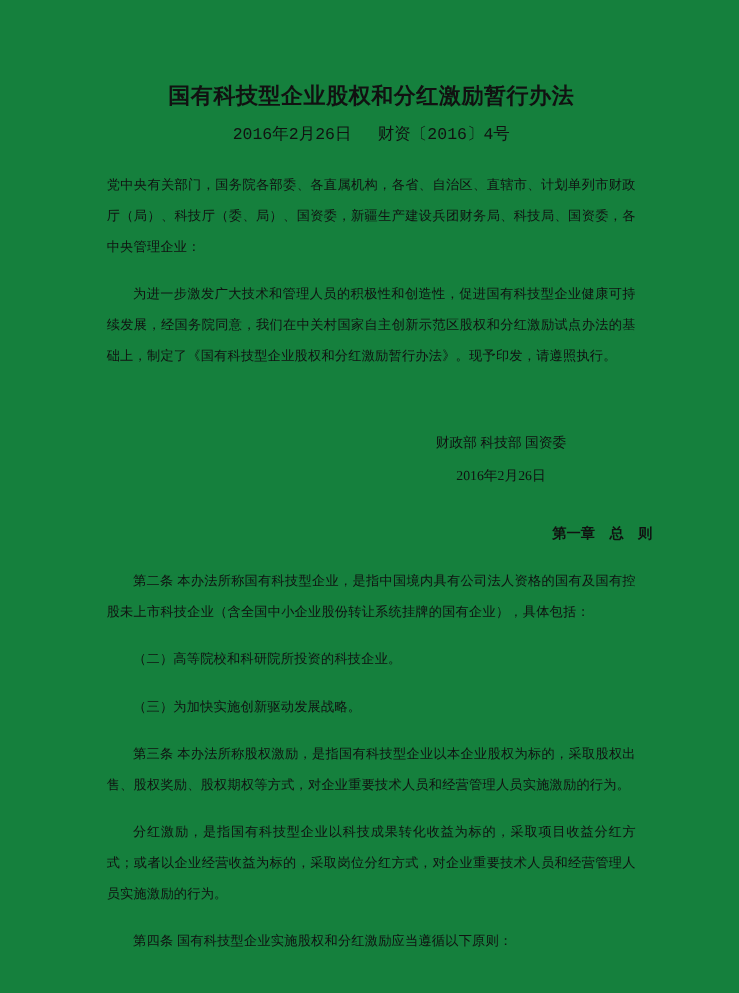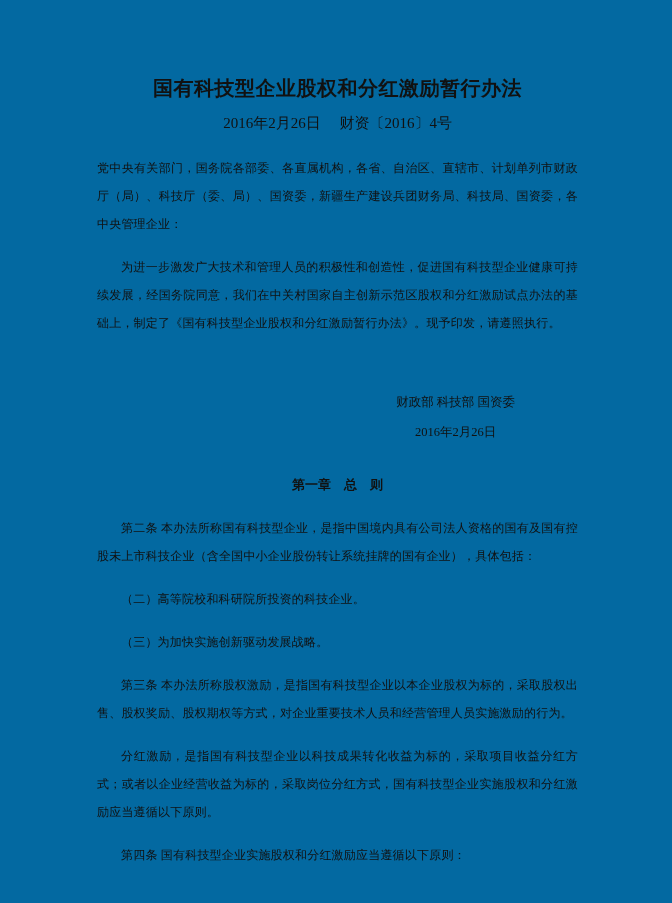--- a/index.html
+++ b/index.html
@@ -4,21 +4,21 @@
 <style>
   html, body {
     margin: 0;
     padding: 0;
     background: #ffffff;
   }
   .page {
     position: relative;
     width: 672px;
     height: 903px;
-    background: #0369a1;
+    background: #15803d;
     overflow: hidden;
     color: #111111;
     font-family: "Liberation Serif", "DejaVu Serif", serif;
   }
   .doc {
     padding: 76px 79px 0 82px;
   }
   .doc-title {
     text-align: center;
     font-family: "Liberation Sans", "DejaVu Sans", sans-serif;
@@ -26,41 +26,42 @@
     font-size: 20px;
     line-height: 24px;
     margin: 0 0 14px 0;
     letter-spacing: 0.5px;
   }
   .doc-dateline {
     text-align: center;
     font-size: 15px;
     line-height: 18px;
     margin: 0 0 22px 0;
+    font-family: Liberation Mono, monospace;
   }
   .body-text p {
     margin: 15px;
     font-size: 12px;
     line-height: 28px;
     text-align: justify;
     letter-spacing: 0.2px;
   }
   .salutation { text-indent: 0; }
   .para { text-indent: 2em; }
   .signature-block {
     margin-top: 50px;
     text-align: center;
     transform: translateX(118px);
     font-size: 12.5px;
     line-height: 30px;
   }
   .signature-block div { white-space: nowrap; }
   .chapter-heading {
     margin: 24px 0 0 0;
-    text-align: center;
+    text-align: right;
     font-weight: bold;
     font-size: 13px;
     line-height: 28px;
   }
 </style>
 </head>
 <body>
 
 <div class="page">
   <div class="doc">
@@ -79,18 +80,18 @@
         <div>财政部 科技部 国资委</div>
         <div>2016年2月26日</div>
       </div>
 
       <h2 class="chapter-heading">第一章　总　则</h2>
 
       <p class="para">第二条 本办法所称国有科技型企业，是指中国境内具有公司法人资格的国有及国有控股未上市科技企业（含全国中小企业股份转让系统挂牌的国有企业），具体包括：</p>
       <p class="para">（二）高等院校和科研院所投资的科技企业。</p>
       <p class="para">（三）为加快实施创新驱动发展战略。</p>
       <p class="para">第三条 本办法所称股权激励，是指国有科技型企业以本企业股权为标的，采取股权出售、股权奖励、股权期权等方式，对企业重要技术人员和经营管理人员实施激励的行为。</p>
-      <p class="para">分红激励，是指国有科技型企业以科技成果转化收益为标的，采取项目收益分红方式；或者以企业经营收益为标的，采取岗位分红方式，国有科技型企业实施股权和分红激励应当遵循以下原则。</p>
+      <p class="para">分红激励，是指国有科技型企业以科技成果转化收益为标的，采取项目收益分红方式；或者以企业经营收益为标的，采取岗位分红方式，对企业重要技术人员和经营管理人员实施激励的行为。</p>
       <p class="para">第四条 国有科技型企业实施股权和分红激励应当遵循以下原则：</p>
 
     </div>
   </div>
 </div>
 
 </body></html>

